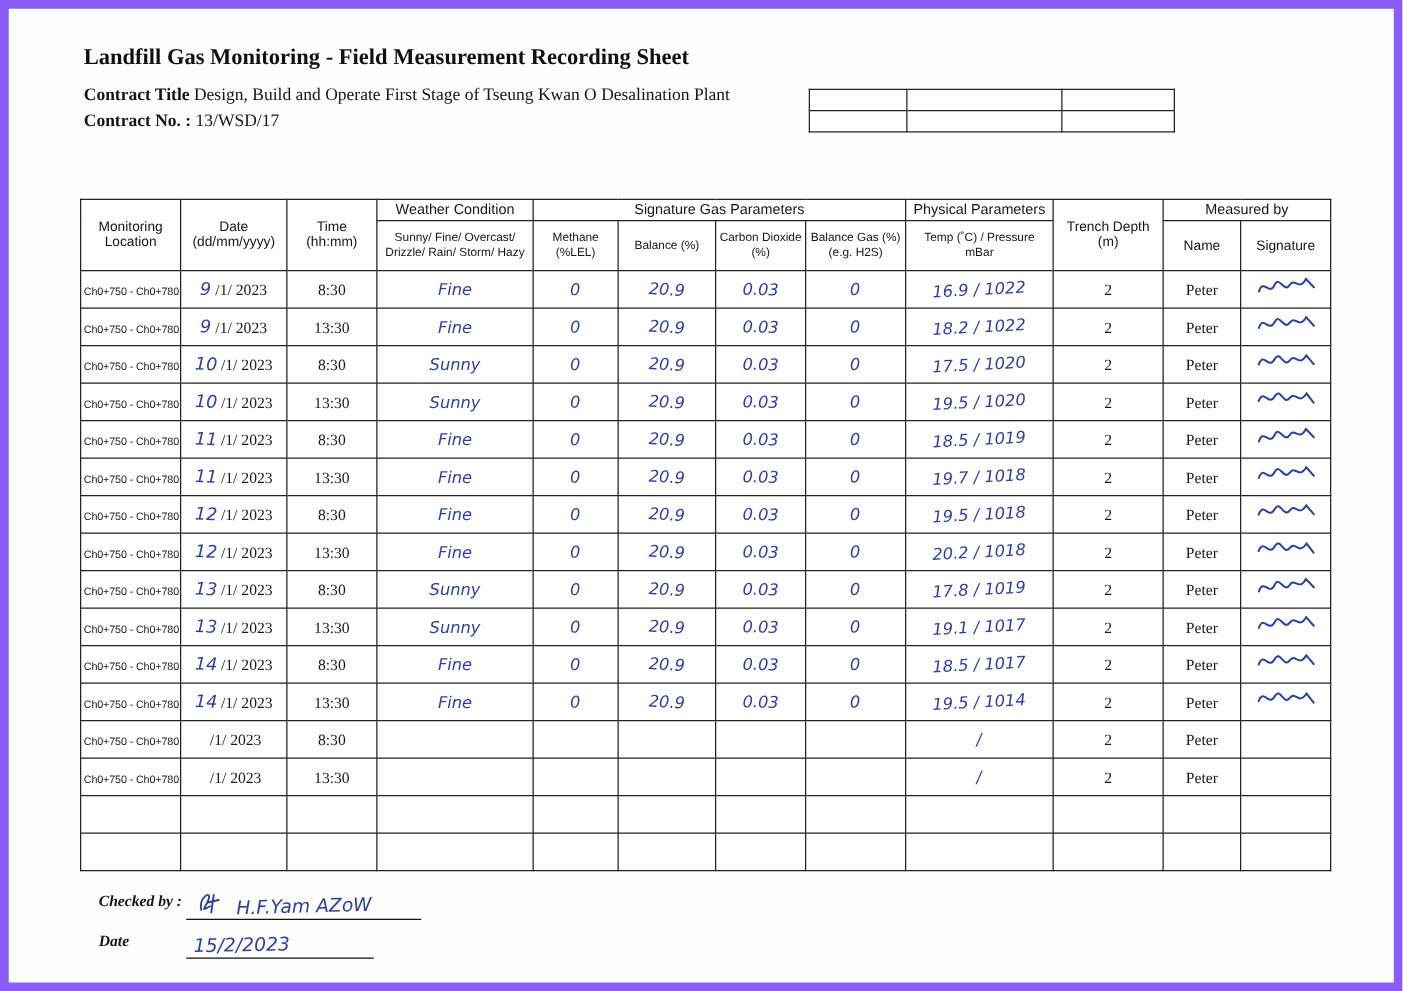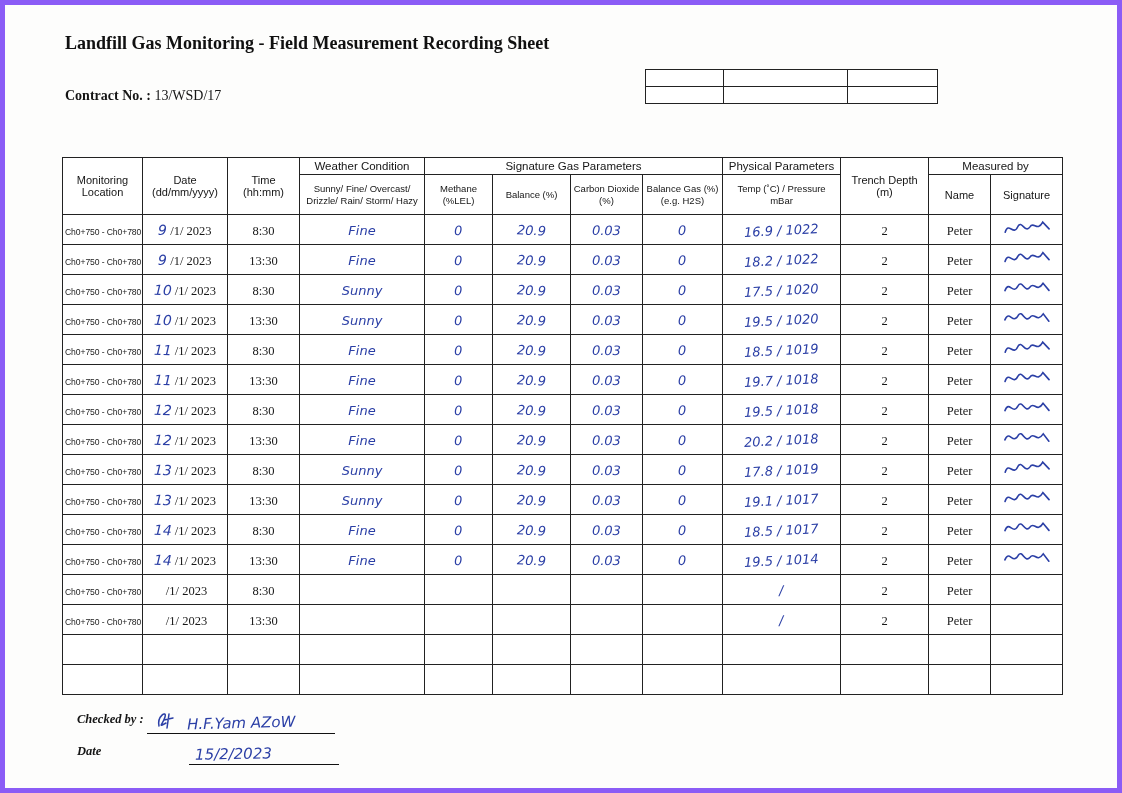--- a/index.html
+++ b/index.html
@@ -3,21 +3,21 @@
 <meta charset="utf-8">
 <style>
   * { box-sizing: border-box; margin: 0; padding: 0; }
   html, body { background: #e9e9e9; }
   body { font-family: "Liberation Sans", sans-serif; color: #151515; }
 
   .page {
     position: relative;
     width: 1122px; height: 793px;
     background: #fdfdfc;
-    border: 5px solid #8b5cf6;
+    border: 7px solid #8b5cf6;
     overflow: hidden;
   }
 
   .title {
     position: absolute; left: 60px; top: 28px;
     font-family: "Liberation Serif", serif;
     font-size: 18px; font-weight: bold; color: #101010;
   }
   .contract1 { position: absolute; left: 60px; top: 62px; font: 14px "Liberation Serif", serif; }
   .contract2 { position: absolute; left: 60px; top: 83px; font: 14px "Liberation Serif", serif; }
@@ -78,29 +78,33 @@
     font-family: "Liberation Serif", serif;
     font-style: italic; font-weight: bold; font-size: 12.5px;
     width: 70px; padding-bottom: 4px;
   }
   .fline {
     display: inline-flex; align-items: flex-end; gap: 8px;
     border-bottom: 1.5px solid #111;
     padding: 0 6px 1px 6px; min-height: 24px;
   }
   .fline.w1 { width: 188px; }
-  .fline.w2 { width: 150px; margin-left: 42px; }
+  .fline.w2 { width: 150px; }
 </style>
 </head>
 <body>
 
 <div class="page">
 
   <div class="title">Landfill Gas Monitoring - Field Measurement Recording Sheet</div>
 
+  <div class="contract1">
+    <span class="bold">Contract Title</span>
+    <span>Design, Build and Operate First Stage of Tseung Kwan O Desalination Plant</span>
+  </div>
   <div class="contract2">
     <span class="bold">Contract No. :</span>
     <span>13/WSD/17</span>
   </div>
 
   <table class="equip">
     <colgroup>
         <col class="c1">
         <col class="c2">
         <col class="c3">

